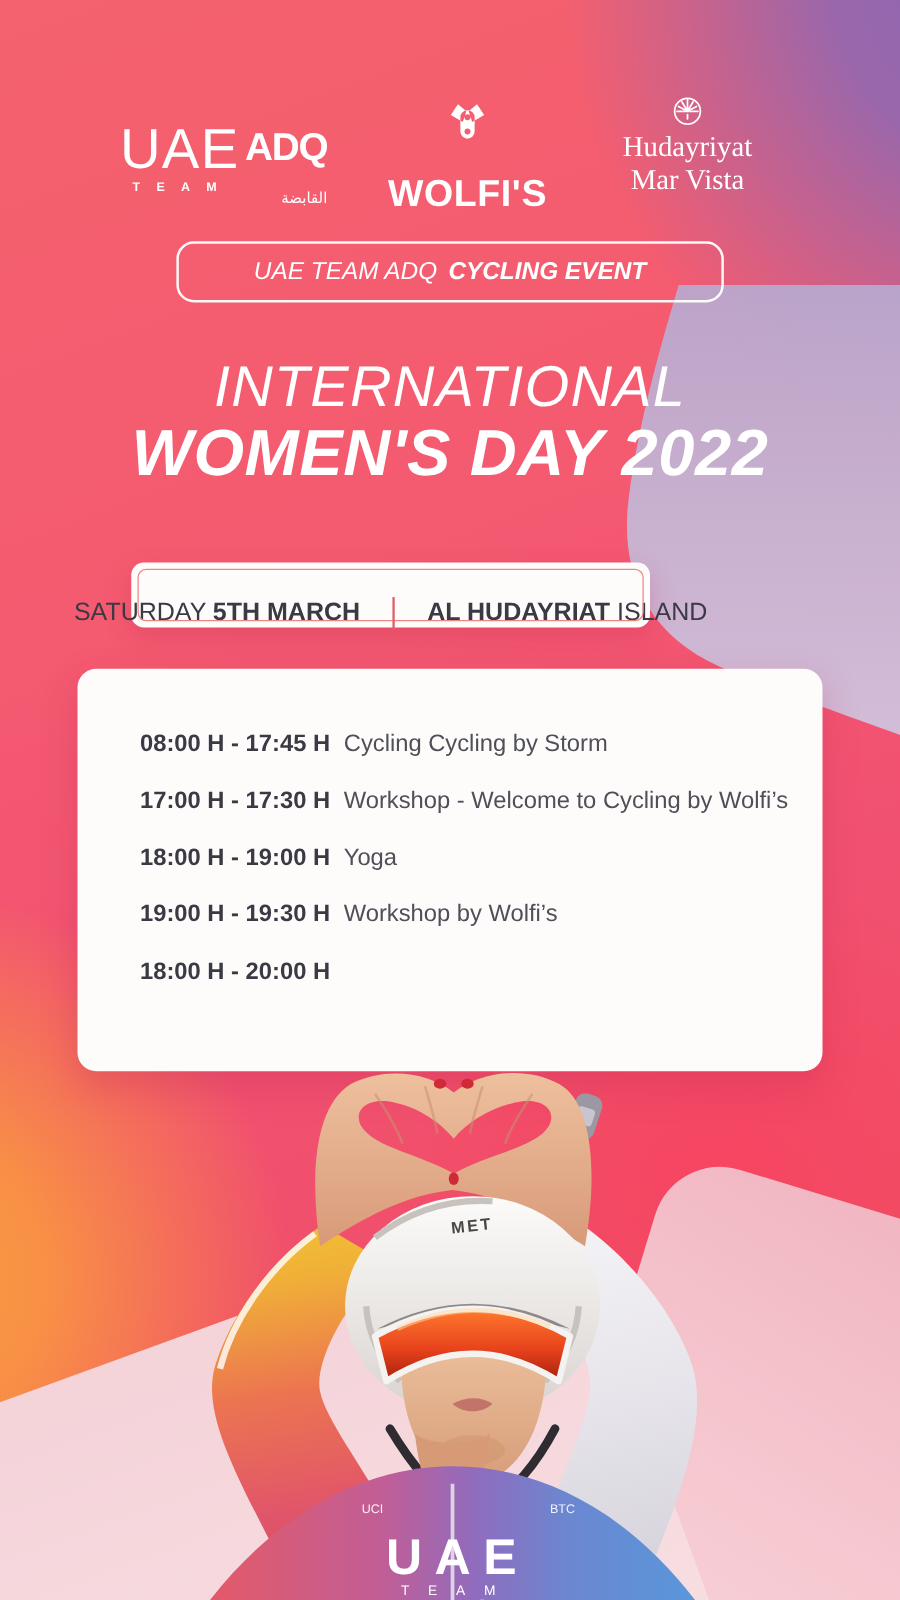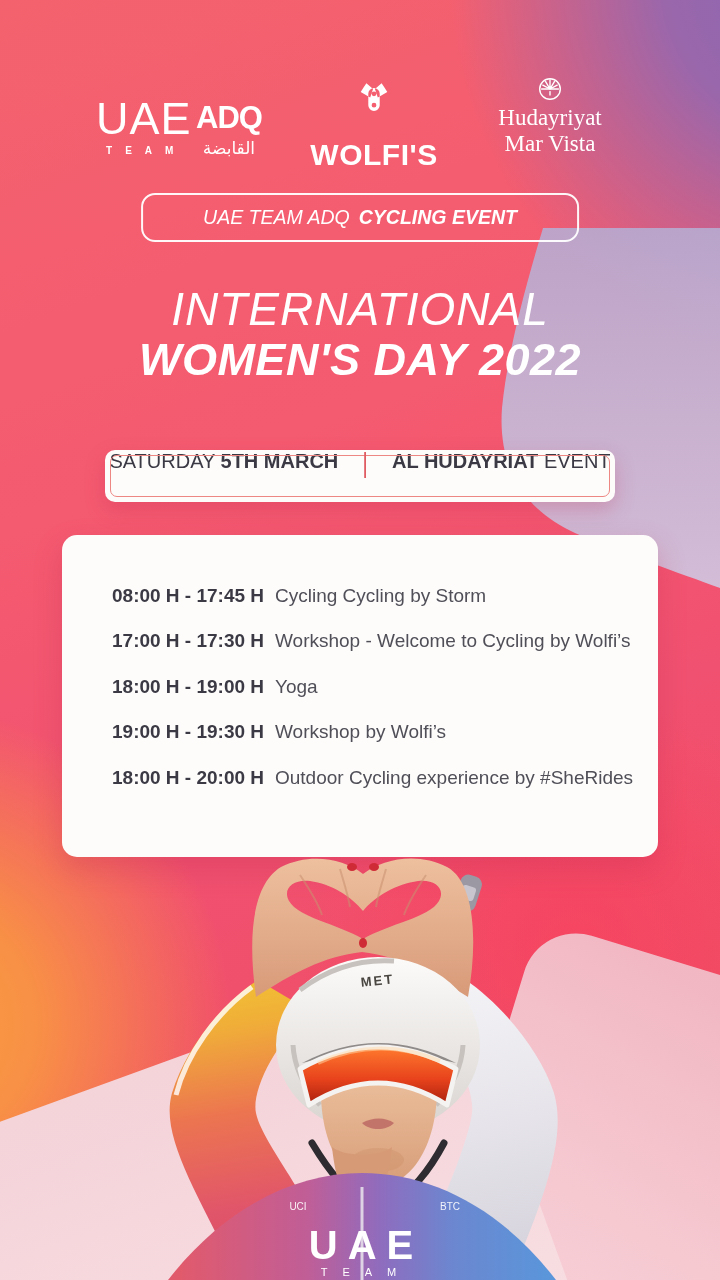--- a/index.html
+++ b/index.html
@@ -20,40 +20,40 @@
   .shape-left{position:absolute;left:-170px;top:958px;width:620px;height:520px;
     border-radius:24px;transform:rotate(-20deg);transform-origin:top right;z-index:1;
     background:linear-gradient(180deg,#f4d3d9,#f9e2e5);}
   
   .logos{position:absolute;top:0;left:0;width:100%;height:180px;color:#fff;z-index:2;}
   .logo-uae{position:absolute;left:96px;top:96px;text-align:center;}
   .logo-uae .main{font-size:45px;font-weight:400;letter-spacing:1px;line-height:1;}
   .logo-uae .sub{font-size:10px;font-weight:700;letter-spacing:13px;display:block;margin-top:4px;padding-left:5px;}
   .logo-adq{position:absolute;left:196px;top:102px;text-align:center;}
   .logo-adq .main{font-size:31px;font-weight:800;letter-spacing:-1px;line-height:1;}
-  .logo-adq .arabic{display:block;font-family:"DejaVu Sans",sans-serif;font-size:17px;margin-top:5px;}
+  .logo-adq .arabic{display:block;font-family:"DejaVu Sans",sans-serif;font-size:12px;margin-top:18px;text-align:right;}
   .logo-wolfis{position:absolute;left:301px;top:83px;width:146px;text-align:center;}
   .logo-wolfis .main{display:block;font-size:30px;font-weight:800;letter-spacing:0.5px;margin-top:18px;}
   .logo-hud{position:absolute;left:476px;top:77px;width:148px;text-align:center;
     font-family:"Liberation Serif",serif;}
   .logo-hud .line{display:block;font-size:23px;font-weight:400;line-height:1.13;}
   .logo-hud .icon{display:block;margin:0 auto 4px auto;}
   
   .badge{position:absolute;top:193px;left:50%;transform:translateX(-50%);z-index:2;
     border:2px solid rgba(255,255,255,.95);border-radius:14px;padding:11px 60px;
     color:#fff;font-style:italic;font-size:19.5px;white-space:nowrap;}
   .badge .bold{font-weight:800;margin-left:9px;}
   
   .title{position:absolute;top:284px;left:0;width:100%;text-align:center;color:#fff;
     font-style:italic;z-index:2;margin:0;}
   .title .l1{display:block;font-size:46px;font-weight:500;letter-spacing:1px;line-height:1.12;}
-  .title .l2{display:block;font-size:45px;font-weight:800;letter-spacing:.5px;line-height:1.05;}
-  
-  .pill{position:absolute;top:450px;left:105px;width:510px;height:52px;background:#fdfcfb;
-    border-radius:10px;z-index:2;display:flex;align-items:flex-start;justify-content:center;
+  .title .l2{display:block;font-size:52px;font-weight:800;letter-spacing:.5px;line-height:1.05;}
+  
+  .pill{position:absolute;top:450px;left:105px;width:415px;height:52px;background:#fdfcfb;
+    border-radius:10px;z-index:2;display:flex;align-items:flex-end;justify-content:center;
     gap:24px;box-shadow:0 8px 20px rgba(190,40,80,.25);color:#3a3944;font-size:20px;}
   .pill::before{content:"";position:absolute;inset:5px;border:1px solid #ed8783;border-radius:7px;pointer-events:none;}
   .pill .b{font-weight:700;}
   .pill .sep{color:#e05c63;font-size:22px;font-weight:300;transform:scaleY(1.25);}
   .pill .grp{white-space:nowrap;}
   
   .card{position:absolute;top:535px;left:62px;width:596px;height:322px;background:#fdfcfb;
     border-radius:15px;z-index:2;box-shadow:0 12px 28px rgba(190,40,80,.28);
     padding:38px 24px 0 50px;box-sizing:border-box;}
   .sched-row{display:flex;align-items:center;height:45.5px;}
@@ -117,21 +117,21 @@
   </div>
 
   <h1 class="title">
     <span class="l1">INTERNATIONAL</span>
     <span class="l2">WOMEN'S DAY 2022</span>
   </h1>
 
   <div class="pill">
     <span class="grp"><span>SATURDAY</span> <span class="b">5TH MARCH</span></span>
     <span class="sep">|</span>
-    <span class="grp"><span class="b">AL HUDAYRIAT</span> <span>EVENT</span></span>
+    <span class="grp"><span class="b">AL HUDAYRIAT</span> <span>ISLAND</span></span>
   </div>
 
   <div class="card">
     <div>
         <div class="sched-row">
           <span class="sched-time">08:00 H - 17:45 H</span>
           <span class="sched-activity">Cycling Cycling by Storm</span>
         </div>
         <div class="sched-row">
           <span class="sched-time">17:00 H - 17:30 H</span>
@@ -140,21 +140,20 @@
         <div class="sched-row">
           <span class="sched-time">18:00 H - 19:00 H</span>
           <span class="sched-activity">Yoga</span>
         </div>
         <div class="sched-row">
           <span class="sched-time">19:00 H - 19:30 H</span>
           <span class="sched-activity">Workshop by Wolfi’s</span>
         </div>
         <div class="sched-row">
           <span class="sched-time">18:00 H - 20:00 H</span>
-          <span class="sched-activity">Outdoor Cycling experience by #SheRides</span>
         </div>
       </div>
   </div>
 
   <svg class="photo" viewBox="0 0 720 425" role="img">
     <defs>
       <linearGradient id="gLeftArm" gradientUnits="userSpaceOnUse" x1="250" y1="110" x2="300" y2="425">
         <stop offset="0" stop-color="#f2c433"></stop>
           <stop offset=".18" stop-color="#f0ae38"></stop>
         <stop offset=".45" stop-color="#ec7550"></stop>

